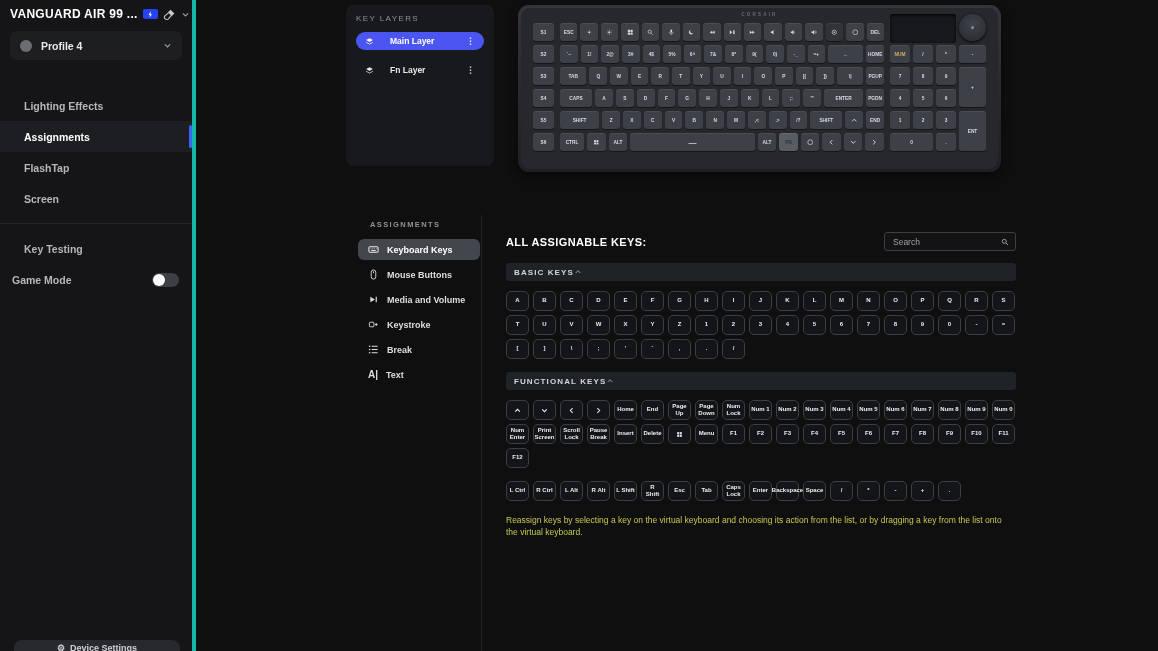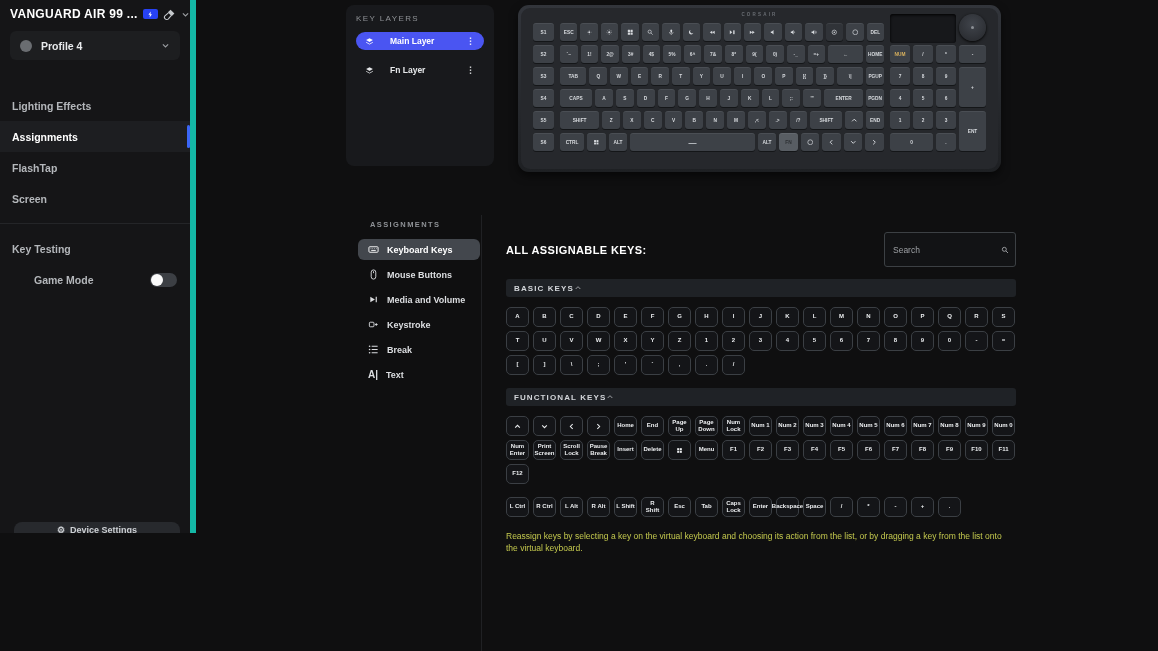--- a/index.html
+++ b/index.html
@@ -1,36 +1,36 @@
 <!DOCTYPE html>
 <html><head>
 <meta charset="utf-8">
 <style>
   html,body{margin:0;padding:0}
   body{width:1158px;height:651px;position:relative;overflow:hidden;background:#0f0f10;
        font-family:"Liberation Sans",sans-serif;color:#dadde0;-webkit-font-smoothing:antialiased}
   svg{display:block}
 
   
-  .sidebar{position:absolute;left:0;top:0;width:196px;height:533px;background:#151517;border-right:6px solid #14b8a6;box-sizing:border-box}
+  .sidebar{position:absolute;left:0;top:0;width:196px;height:651px;background:#151517;border-right:4px solid #14b8a6;box-sizing:border-box}
   .dev-header{display:flex;align-items:center;gap:5px;padding:7px 10px 5px}
   .dev-name{font-size:12px;font-weight:bold;letter-spacing:.3px;color:#fff;white-space:nowrap}
   .batt{background:#2742f5;border-radius:2px;width:15px;height:10px;display:flex;align-items:center;justify-content:center;flex:none}
   .batt svg{width:7px;height:7px}
   .hdr-ic svg{width:13px;height:13px;stroke:#c6c9cd}
   .chev svg{width:9px;height:9px;stroke:#9a9da1;fill:none}
   .profile-box{margin:5px 10px 0;background:#1d1e20;border-radius:6px;height:29px;display:flex;align-items:center;padding:0 10px;gap:9px}
   .profile-dot{width:12px;height:12px;border-radius:50%;background:#6a6d71;flex:none}
   .profile-label{font-size:10.5px;font-weight:bold;color:#e8eaec;flex:1}
   .nav{margin-top:30px}
-  .nav-item{height:31px;display:flex;align-items:center;padding:0 12px;font-size:10.5px;font-weight:bold;color:#b4b7bb;position:relative;cursor:pointer}
+  .nav-item{height:31px;display:flex;align-items:center;padding:0 24px;font-size:10.5px;font-weight:bold;color:#b4b7bb;position:relative;cursor:pointer}
   .nav-item.active{background:#1d1e21;color:#fff}
   .nav-item.active::after{content:"";position:absolute;right:0;top:4px;bottom:4px;width:3px;background:#3b66f6;border-radius:2px}
   .sb-divider{height:1px;background:#242528;margin:9px 0}
-  .game-row{height:31px;display:flex;align-items:center;justify-content:space-between;padding:0 13px 0 34px;font-size:10.5px;font-weight:bold;color:#b4b7bb}
+  .game-row{height:31px;display:flex;align-items:center;justify-content:space-between;padding:0 13px 0 12px;font-size:10.5px;font-weight:bold;color:#b4b7bb}
   .toggle{width:27px;height:14px;border-radius:8px;background:#3c3f44;position:relative;cursor:pointer;flex:none}
   .toggle .knob{position:absolute;left:1px;top:1px;width:12px;height:12px;border-radius:50%;background:#fafafa}
   .dev-settings{position:absolute;left:14px;bottom:0;width:166px;height:11px;background:#27292d;border:none;border-radius:8px 8px 0 0;display:flex;align-items:flex-start;justify-content:center;gap:5px;color:#cdd0d4;font-size:9px;font-weight:bold;padding-top:3px;overflow:hidden;font-family:inherit;cursor:pointer}
 
   .vdiv{position:absolute;left:481px;top:215px;bottom:0;width:1px;background:#202124}
 
   
   .key-layers{position:absolute;left:346px;top:5px;width:148px;height:161px;background:#18191c;border-radius:8px;padding:9px 10px;box-sizing:border-box}
   .kl-title{font-size:8px;font-weight:normal;letter-spacing:1.4px;color:#8f9296;margin-bottom:9px}
   .layer-item{height:18px;border-radius:9px;display:flex;align-items:center;gap:16px;padding:0 9px;margin-bottom:11px;color:#e6e8ea;font-size:8.5px;font-weight:bold;cursor:pointer}
@@ -63,21 +63,21 @@
   .as-title{font-size:7.5px;font-weight:bold;letter-spacing:1.4px;color:#8f9296;margin:0 0 10px 12px}
   .assign-item{display:flex;align-items:center;gap:8px;height:21px;padding:0 10px;margin-bottom:4px;border-radius:6px;color:#dcdee1;font-size:9px;font-weight:bold;cursor:pointer}
   .assign-item.active{background:#43474d;color:#fff}
   .assign-item svg{width:11px;height:11px;flex:none}
   .assign-item .ticon{font-size:10px;font-weight:bold;font-style:normal}
 
   
   .right{position:absolute;left:506px;top:232px;width:510px}
   .right-head{display:flex;align-items:center;justify-content:space-between;margin-bottom:12px}
   .ra-title{font-size:11px;font-weight:bold;letter-spacing:.4px;color:#fff}
-  .search-box{width:118px;height:17px;border:1px solid #3c4044;border-radius:3px;display:flex;align-items:center;padding:8px 6px;gap:5px;background:#121315}
+  .search-box{width:118px;height:17px;border:1px solid #3c4044;border-radius:3px;display:flex;align-items:center;padding:0 6px;gap:5px;background:#121315}
   .search-box input{flex:1;background:transparent;border:none;outline:none;color:#dfe2e5;font-size:8.5px;min-width:0;font-family:inherit}
   .search-box input::placeholder{color:#9da0a4}
   .search-box svg{width:8px;height:8px}
   .sectionHdr{height:18px;background:#1f2226;border-radius:3px;display:flex;align-items:center;justify-content:flex-start;padding:0 8px;margin-bottom:10px;cursor:pointer}
   .sec-title{font-size:8px;font-weight:bold;letter-spacing:1.1px;color:#d3d6da}
   .sec-chev svg{width:8px;height:8px}
   .keywrap{margin-bottom:13px}
   .lrow{display:flex;gap:4px;margin-bottom:4px}
   .lkey{width:23px;min-height:20px;border:1px solid #3b3f44;border-radius:5px;background:#141518;color:#eceef0;font-size:6px;font-weight:bold;display:flex;align-items:center;justify-content:center;text-align:center;line-height:1.2;box-sizing:border-box;padding:1px;cursor:grab}
   .lkey svg{width:7px;height:7px}

